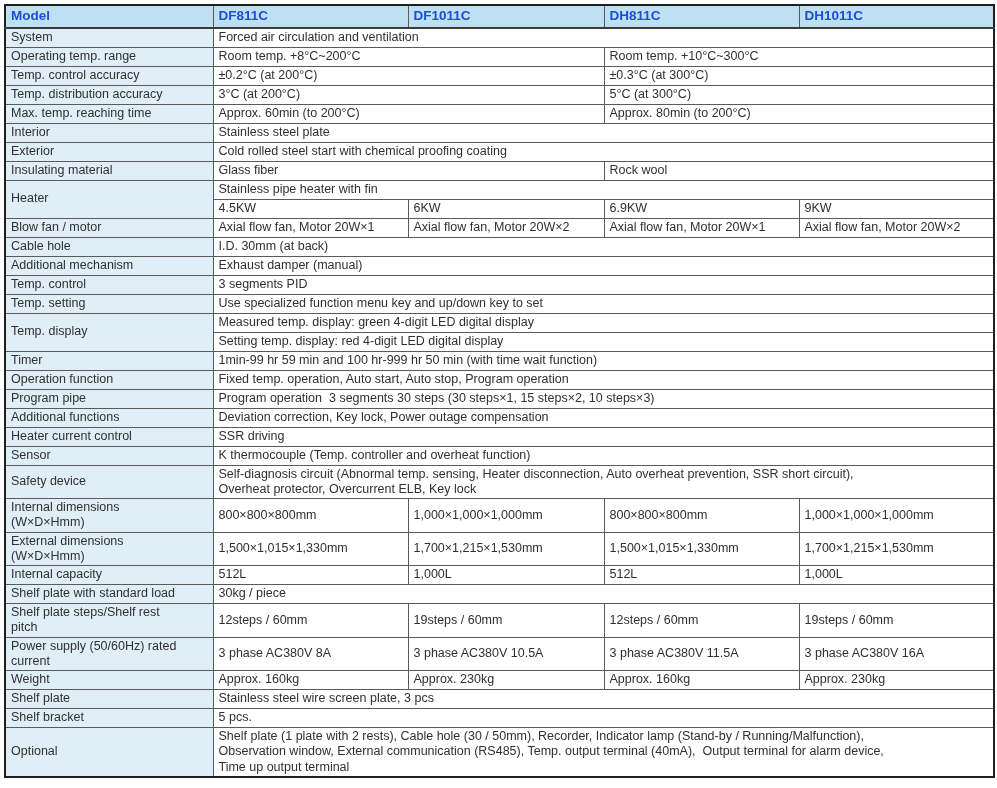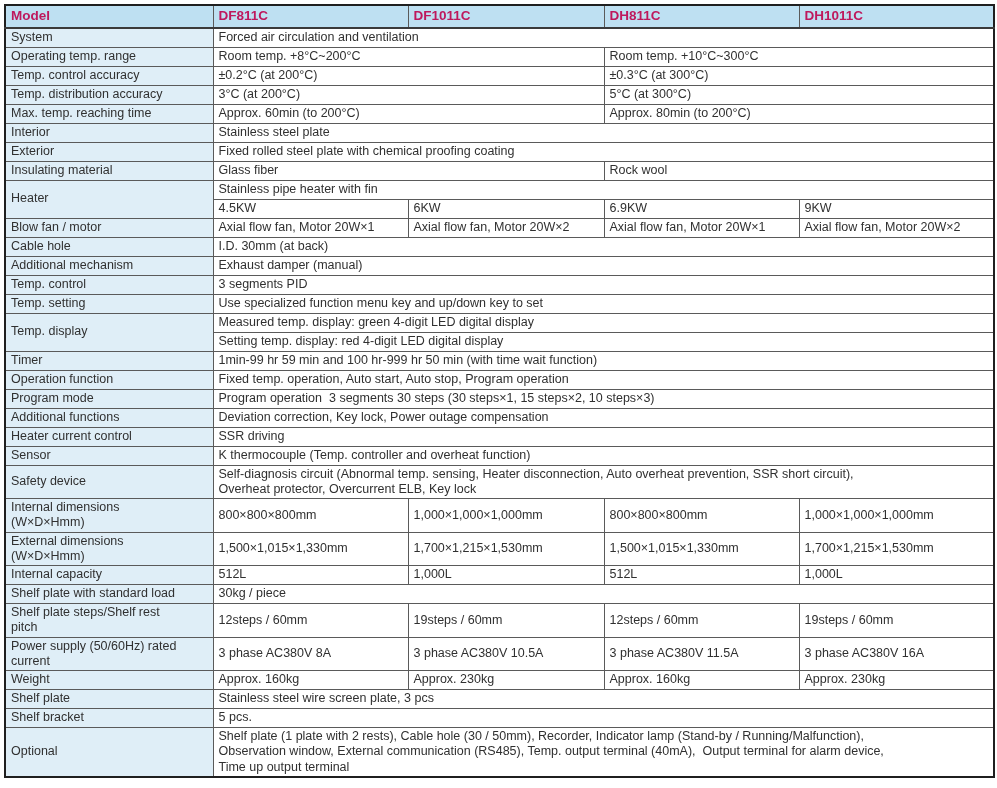--- a/index.html
+++ b/index.html
@@ -1,21 +1,21 @@
 <!DOCTYPE html>
 <html><head>
 <meta charset="utf-8">
 <style>
   html,body{margin:0;padding:0;background:#ffffff;}
   body{width:997px;height:788px;font-family:"Liberation Sans",sans-serif;}
   .wrap{padding:4px 4px 0 4px;}
   table{border-collapse:collapse;table-layout:fixed;width:989px;border:2px solid #1f1f1f;}
   th,td{border:1px solid #5a5a5a;font-size:12.5px;line-height:1.22;color:#303030;
         padding:1px 5px;vertical-align:middle;text-align:left;white-space:pre-wrap;overflow:hidden;}
-  th{background:#bee0f2;font-size:13.5px;font-weight:bold;color:#be185d;}
+  th{background:#bee0f2;font-size:13.5px;font-weight:bold;color:#1d4ed8;}
   thead th{border-bottom:2px solid #3a3a3a;}
   td.lab{background:#dfeef7;}
   tr.h1{height:19px;margin-left:40px;}
   tr.h2{height:33px;}
   tr.h3{height:47px;}
   tr.hh{height:23px;}
 </style>
 </head>
 <body>
 
@@ -61,21 +61,21 @@
       <td class="lab">Max. temp. reaching time</td>
       <td colspan="2">Approx. 60min (to 200°C)</td>
       <td colspan="2">Approx. 80min (to 200°C)</td>
     </tr>
     <tr class="h1">
       <td class="lab">Interior</td>
       <td colspan="4">Stainless steel plate</td>
     </tr>
     <tr class="h1">
       <td class="lab">Exterior</td>
-      <td colspan="4">Fixed rolled steel plate with chemical proofing coating</td>
+      <td colspan="4">Cold rolled steel start with chemical proofing coating</td>
     </tr>
     <tr class="h1">
       <td class="lab">Insulating material</td>
       <td colspan="2">Glass fiber</td>
       <td colspan="2">Rock wool</td>
     </tr>
     <tr class="h1">
       <td class="lab" rowspan="2">Heater</td>
       <td colspan="4">Stainless pipe heater with fin</td>
     </tr>
@@ -117,21 +117,21 @@
     </tr>
     <tr class="h1">
       <td class="lab">Timer</td>
       <td colspan="4">1min-99 hr 59 min and 100 hr-999 hr 50 min (with time wait function)</td>
     </tr>
     <tr class="h1">
       <td class="lab">Operation function</td>
       <td colspan="4">Fixed temp. operation, Auto start, Auto stop, Program operation</td>
     </tr>
     <tr class="h1">
-      <td class="lab">Program mode</td>
+      <td class="lab">Program pipe</td>
       <td colspan="4">Program operation  3 segments 30 steps (30 steps×1, 15 steps×2, 10 steps×3)</td>
     </tr>
     <tr class="h1">
       <td class="lab">Additional functions</td>
       <td colspan="4">Deviation correction, Key lock, Power outage compensation</td>
     </tr>
     <tr class="h1">
       <td class="lab">Heater current control</td>
       <td colspan="4">SSR driving</td>
     </tr>

